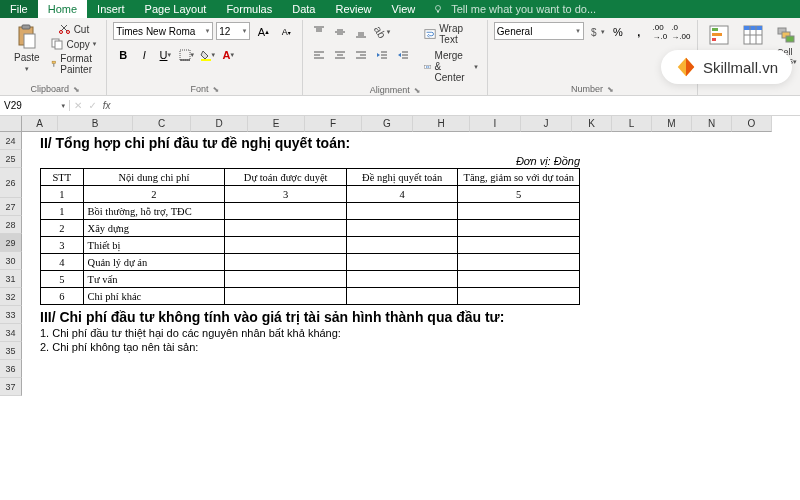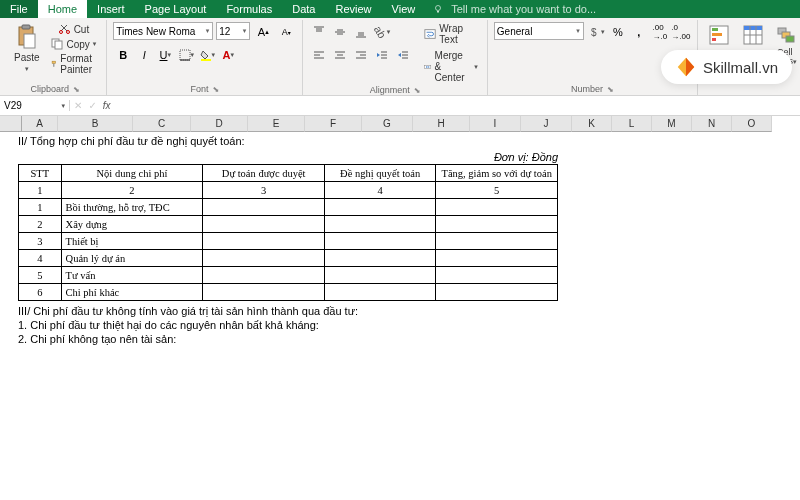--- a/index.html
+++ b/index.html
@@ -26,21 +26,21 @@
 .namebox-row { display: flex; align-items: center; border-bottom: 1px solid #d4d4d4; height: 20px; background: #fff; }
 .namebox { width: 70px; border-right: 1px solid #d4d4d4; display: flex; align-items: center; padding: 0 4px; font-size: 10px; gap: 4px; }
 .fx-area { display: flex; align-items: center; padding: 0 4px; gap: 6px; font-size: 10px; color: #888; }
 .col-h { border-right: 1px solid #d4d4d4; border-bottom: 1px solid #aaa; background: #e6e6e6; text-align: center; font-size: 10px; color: #333; height: 16px; line-height: 16px; }
 .row-area { display: flex; }
 .row-headers { display: flex; flex-direction: column; }
 .row-h { width: 22px; border-right: 1px solid #aaa; border-bottom: 1px solid #d4d4d4; background: #e6e6e6; text-align: center; font-size: 9px; color: #333; height: 18px; line-height: 18px; }
 .row-h.sel { background: #d3d3d3; }
 .sheet { position: relative; }
 .content-layer { position: absolute; left: 18px; top: 3px; font-family: 'Times New Roman', serif; font-size: 11px; color: #000; }
-.sec-title { font-weight: normal; font-size: 11px; margin-bottom: 2px; }
+.sec-title { font-weight: bold; font-size: 14px; margin-bottom: 2px; }
 .unit { text-align: right; font-style: italic; margin: 4px 6px 1px 0; width: 540px; }
 table.data { border-collapse: collapse; width: 540px; }
 table.data th, table.data td { border: 1px solid #000; padding: 2px 4px; font-size: 10.5px; font-family: 'Times New Roman', serif; vertical-align: middle; height: 17px; }
 table.data th { font-weight: normal; text-align: center; }
 table.data td.c { text-align: center; }
 .sec3 { margin-top: 4px; }
 .sec3 .line { margin: 2px 0; font-size: 11px; }
 .corner { width: 22px; height: 16px; background: #e6e6e6; border-right: 1px solid #aaa; border-bottom: 1px solid #aaa; }
 .grid-head-row { display: flex; }
 svg { display: block; }
@@ -355,20 +355,36 @@
       <div class="col-h" style="width: 51px;">J</div>
       <div class="col-h" style="width: 40px;">K</div>
       <div class="col-h" style="width: 40px;">L</div>
       <div class="col-h" style="width: 40px;">M</div>
       <div class="col-h" style="width: 40px;">N</div>
       <div class="col-h" style="width: 40px;">O</div>
     </div>
 </div>
 
 <div class="row-area">
+  <div id="rowheads" class="row-headers">
+      <div class="row-h" style="height: 18px; line-height: 18px;">24</div>
+      <div class="row-h" style="height: 18px; line-height: 18px;">25</div>
+      <div class="row-h" style="height: 30px; line-height: 30px;">26</div>
+      <div class="row-h" style="height: 18px; line-height: 18px;">27</div>
+      <div class="row-h" style="height: 18px; line-height: 18px;">28</div>
+      <div class="row-h sel" style="height: 18px; line-height: 18px;">29</div>
+      <div class="row-h" style="height: 18px; line-height: 18px;">30</div>
+      <div class="row-h" style="height: 18px; line-height: 18px;">31</div>
+      <div class="row-h" style="height: 18px; line-height: 18px;">32</div>
+      <div class="row-h" style="height: 18px; line-height: 18px;">33</div>
+      <div class="row-h" style="height: 18px; line-height: 18px;">34</div>
+      <div class="row-h" style="height: 18px; line-height: 18px;">35</div>
+      <div class="row-h" style="height: 18px; line-height: 18px;">36</div>
+      <div class="row-h" style="height: 18px; line-height: 18px;">37</div>
+    </div>
   <div class="sheet" style="width:778px;height:360px">
     <div class="content-layer">
       <div class="sec-title">II/ Tổng hợp chi phí đầu tư đề nghị quyết toán:</div>
       <div class="unit">Đơn vị: Đồng</div>
       <table class="data">
         <tbody>
             <tr>
           <th style="width:42px">STT</th>
           <th style="width:140px">Nội dung chi phí</th>
           <th style="width:120px">Dự toán được duyệt</th>

